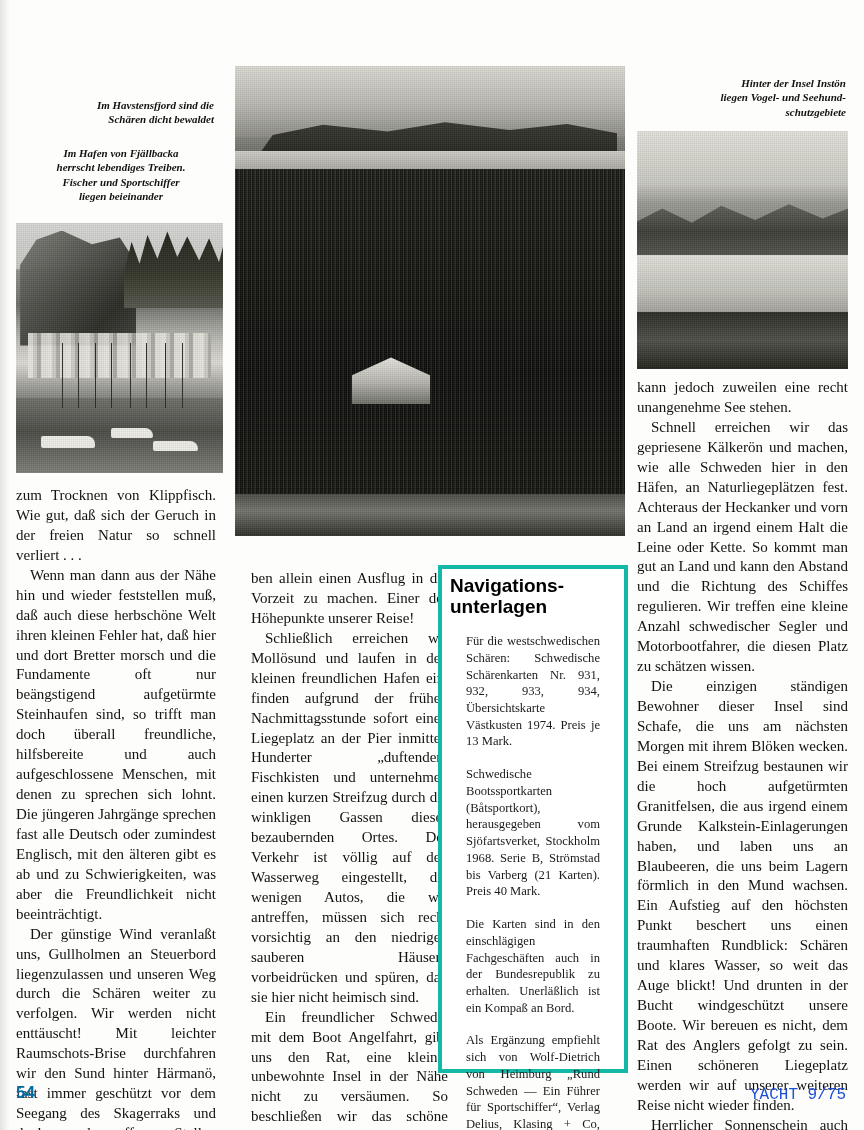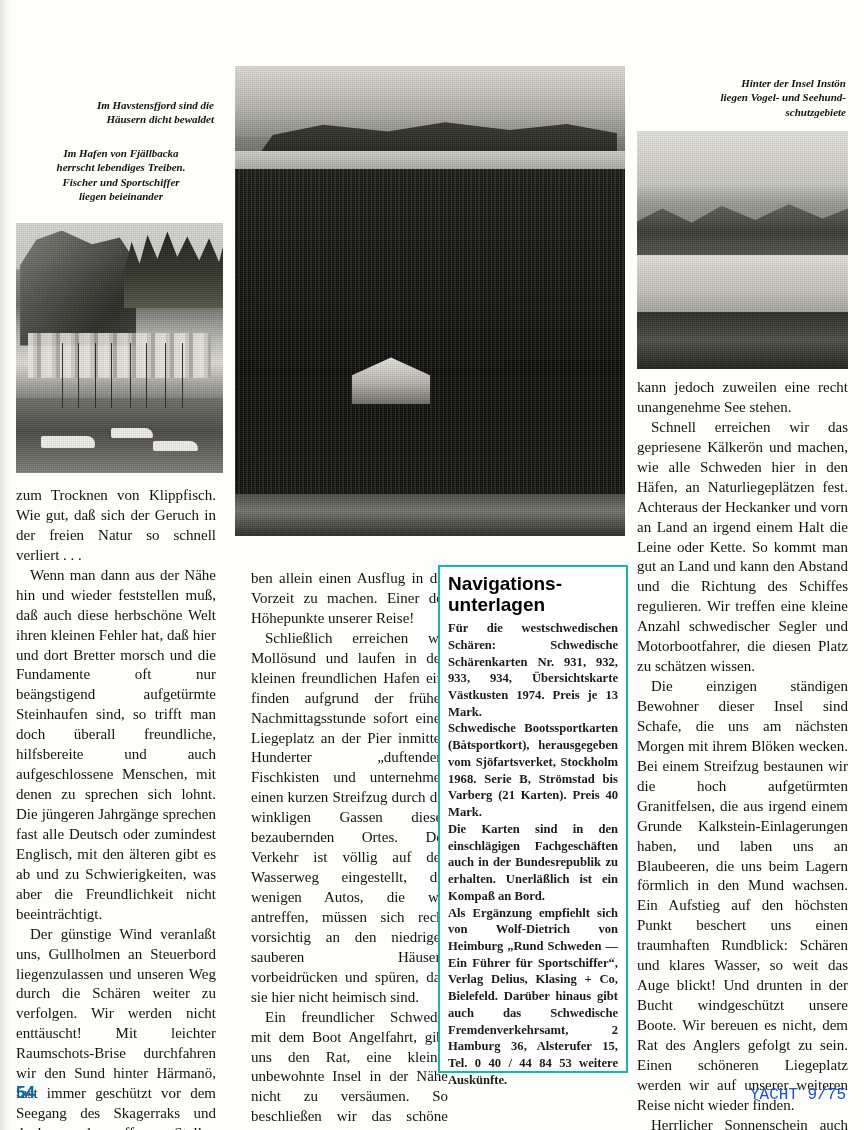--- a/index.html
+++ b/index.html
@@ -152,40 +152,40 @@
     color: #121212;
     font-family: "Liberation Serif", serif;
     -webkit-hyphens: auto; hyphens: auto;
   }
   .col p { margin: 0; text-indent: 14px; }
   .col p.noind { text-indent: 0; }
 
   
   .box {
     position: absolute;
-    border: 2px solid #14b8a6;
+    border: 4px solid #14b8a6;
     background: #fff;
     padding: 7px 8px 8px 8px;
     box-sizing: border-box;
   }
   .box h2 {
     margin: 0 0 5px 0;
     font-family: "Liberation Sans", sans-serif;
     font-weight: bold;
     font-size: 19px;
     line-height: 1.08;
     color: #000;
   }
   .box .boxbody {
     font-size: 12.6px;
     line-height: 1.33;
     text-align: justify;
     -webkit-hyphens: auto; hyphens: auto;
   }
-  .box .boxbody p { margin: 0; text-indent: 0; font-weight: bold; }
+  .box .boxbody p { margin: 16px; text-indent: 0; }
 
   
   .pagenum {
     position: absolute;
     left: 16px; top: 1083px;
     font-family: "Liberation Sans", sans-serif;
     font-weight: bold;
     font-size: 17px;
     color: #0369a1;
   }
@@ -221,21 +221,21 @@
     background: linear-gradient(90deg, rgba(0,0,0,0.10), rgba(0,0,0,0));
     pointer-events: none;
   }
 </style>
 </head>
 <body>
 
 <div class="page">
 
   <div class="caption cap-right" style="position:absolute; left:24px; top:98px; width:190px; white-space:pre-line;">Im Havstensfjord sind die
-Häusern dicht bewaldet</div>
+Schären dicht bewaldet</div>
 
   <div class="caption cap-left" style="position:absolute; left:16px; top:146px; width:210px; white-space:pre-line;">Im Hafen von Fjällbacka
 herrscht lebendiges Treiben.
 Fischer und Sportschiffer
 liegen beieinander</div>
 
   <div class="caption cap-right" style="position:absolute; left:628px; top:76px; width:218px; white-space:pre-line;">Hinter der Insel Instön
 liegen Vogel- und Seehund-
 schutzgebiete</div>
 

